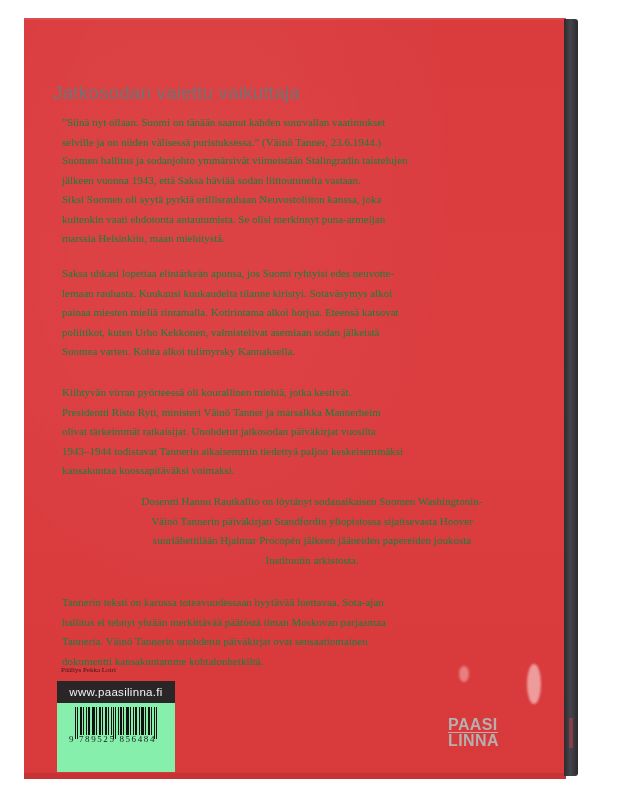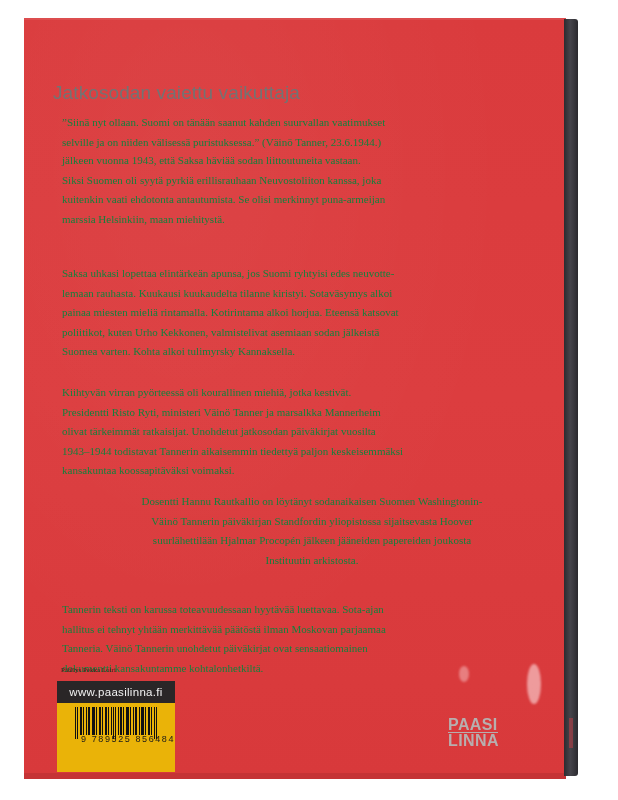--- a/index.html
+++ b/index.html
@@ -72,37 +72,37 @@
     }
     .text-block .line {
       display: block;
       white-space: nowrap;
     }
     .quote { top: 113px; }
     .p1 { top: 151px; }
     .p2 { top: 264px; }
     .p3 { top: 383px; }
     .p4 { top: 492px; text-align: center; }
-    .p5 { top: 593px; margin-top: 7px; }
+    .p5 { top: 593px; }
     .credit {
       position: absolute;
       left: 61px;
       top: 666px;
       font-family: "Liberation Serif", serif;
       font-size: 7px;
       color: #3a1a1b;
       white-space: nowrap;
     }
     .barcode-box {
       position: absolute;
       left: 57px;
       top: 681px;
       width: 118px;
       height: 91px;
-      background: #eab308;
+      background: #86efac;
     }
     .url-bar {
       position: absolute;
       left: 0;
       top: 0;
       width: 118px;
       height: 22px;
       background: #2a2627;
       color: #f2f2f2;
       font-family: "Liberation Sans", sans-serif;
@@ -113,24 +113,24 @@
     }
     .barcode {
       position: absolute;
       left: 18px;
       top: 26px;
       width: 84px;
       height: 32px;
     }
     .isbn-digits {
       position: absolute;
-      left: 24px;
+      left: 12px;
       top: 53px;
       width: 100px;
-      font-family: Liberation Sans, sans-serif;
+      font-family: Liberation Serif, serif;
       font-size: 9px;
       letter-spacing: 1.6px;
       color: #1a1a1a;
       white-space: nowrap;
     }
     .publisher-logo {
       position: absolute;
       left: 448px;
       top: 718px;
       font-family: "Liberation Sans", sans-serif;
@@ -169,20 +169,21 @@
 <div class="scuff" style="left:459px;top:666px;width:10px;height:16px;opacity:0.7;"></div>
 
 <div class="title">Jatkosodan vaiettu vaikuttaja</div>
 
 <div class="text-block quote">
   <span class="line">”Siinä nyt ollaan. Suomi on tänään saanut kahden suurvallan vaatimukset</span>
   <span class="line">selville ja on niiden välisessä puristuksessa.” (Väinö Tanner, 23.6.1944.)</span>
 </div>
 
 <div class="text-block p1">
+  <span class="line">Suomen hallitus ja sodanjohto ymmärsivät viimeistään Stalingradin taistelujen</span>
   <span class="line">jälkeen vuonna 1943, että Saksa häviää sodan liittoutuneita vastaan.</span>
   <span class="line">Siksi Suomen oli syytä pyrkiä erillisrauhaan Neuvostoliiton kanssa, joka</span>
   <span class="line">kuitenkin vaati ehdotonta antautumista. Se olisi merkinnyt puna-armeijan</span>
   <span class="line">marssia Helsinkiin, maan miehitystä.</span>
 </div>
 
 <div class="text-block p2">
   <span class="line">Saksa uhkasi lopettaa elintärkeän apunsa, jos Suomi ryhtyisi edes neuvotte-</span>
   <span class="line">lemaan rauhasta. Kuukausi kuukaudelta tilanne kiristyi. Sotaväsymys alkoi</span>
   <span class="line">painaa miesten mieliä rintamalla. Kotirintama alkoi horjua. Eteensä katsovat</span>

